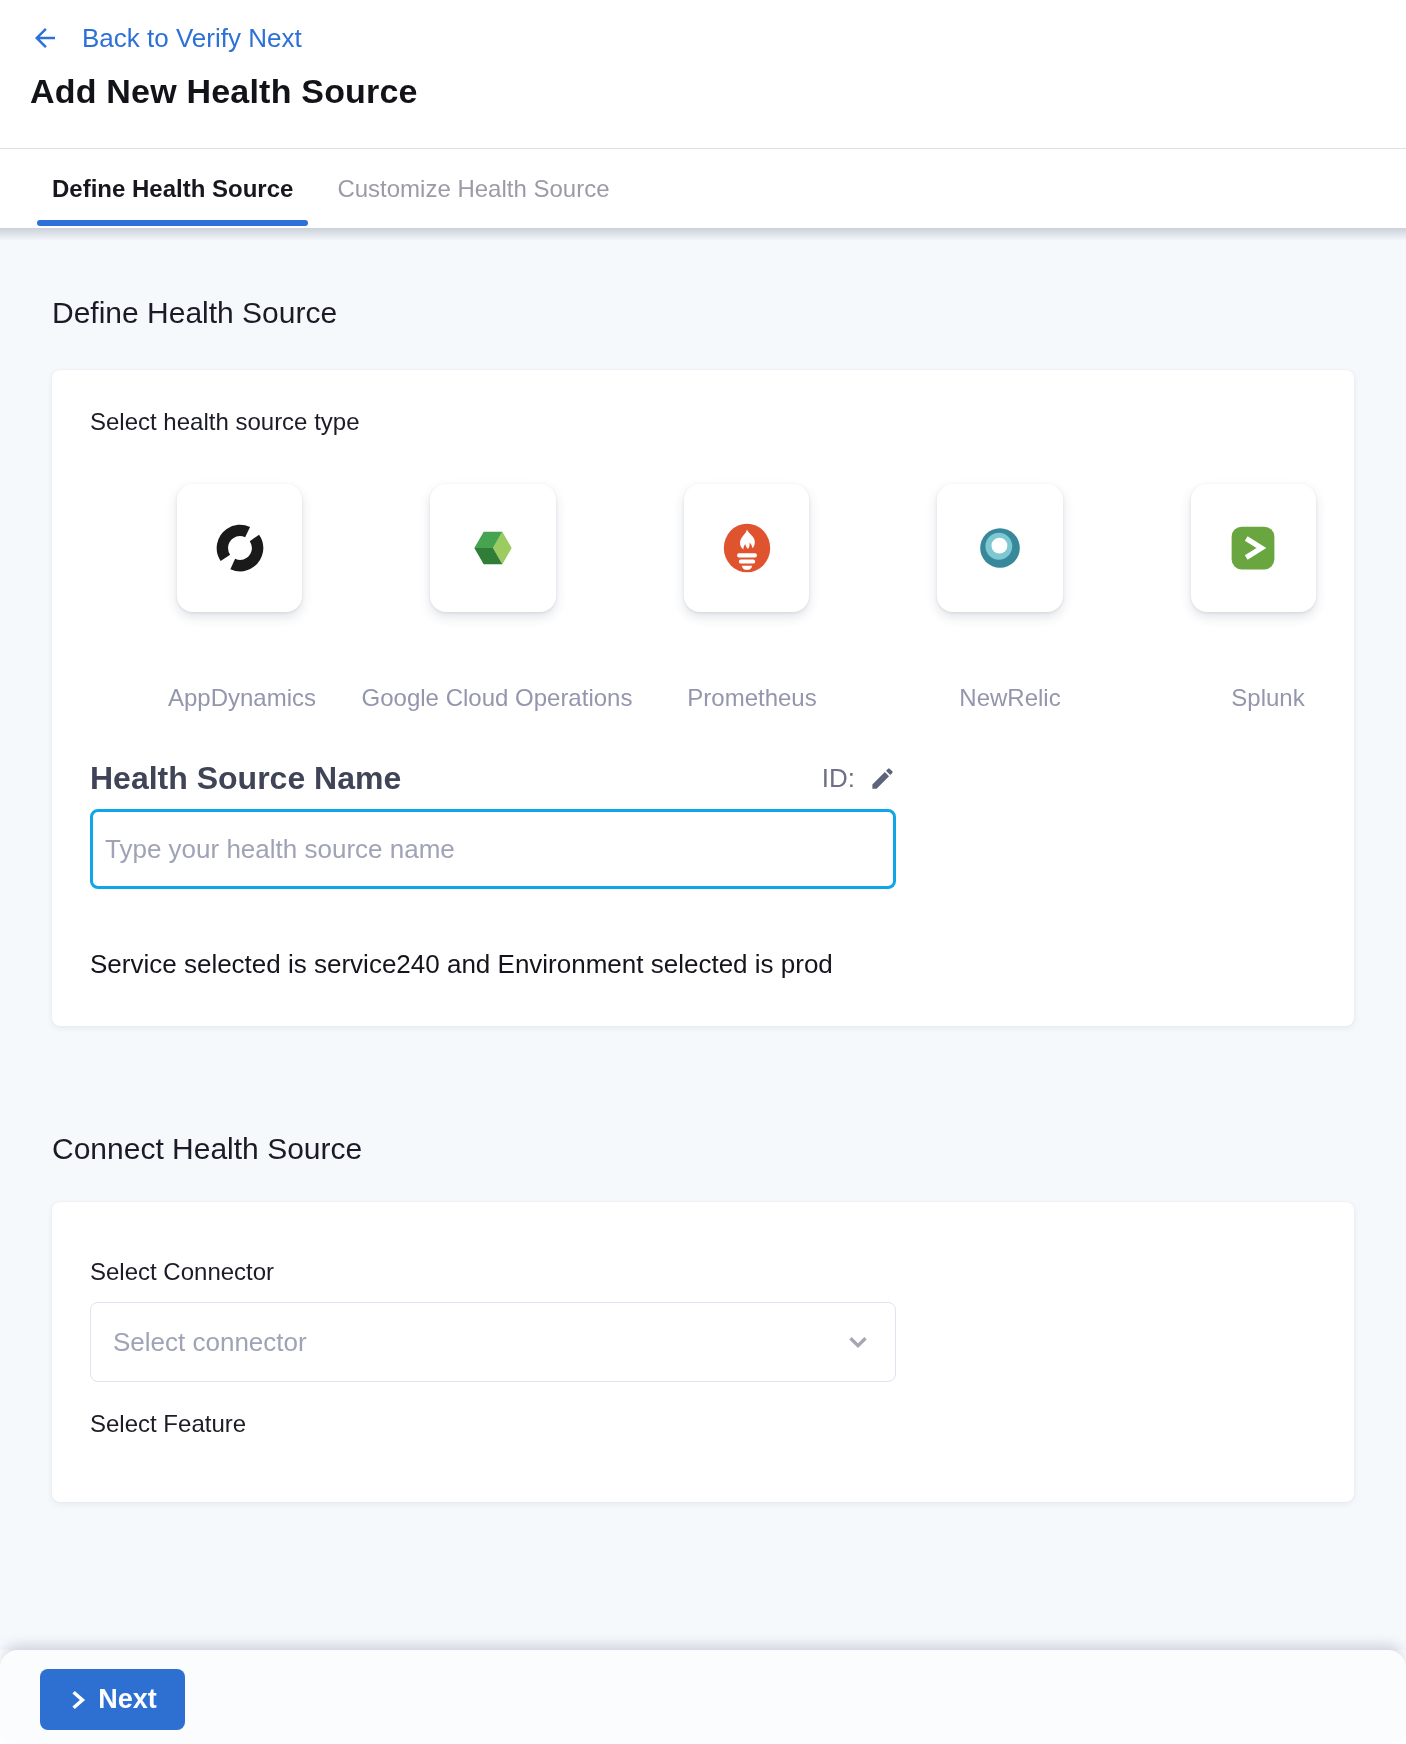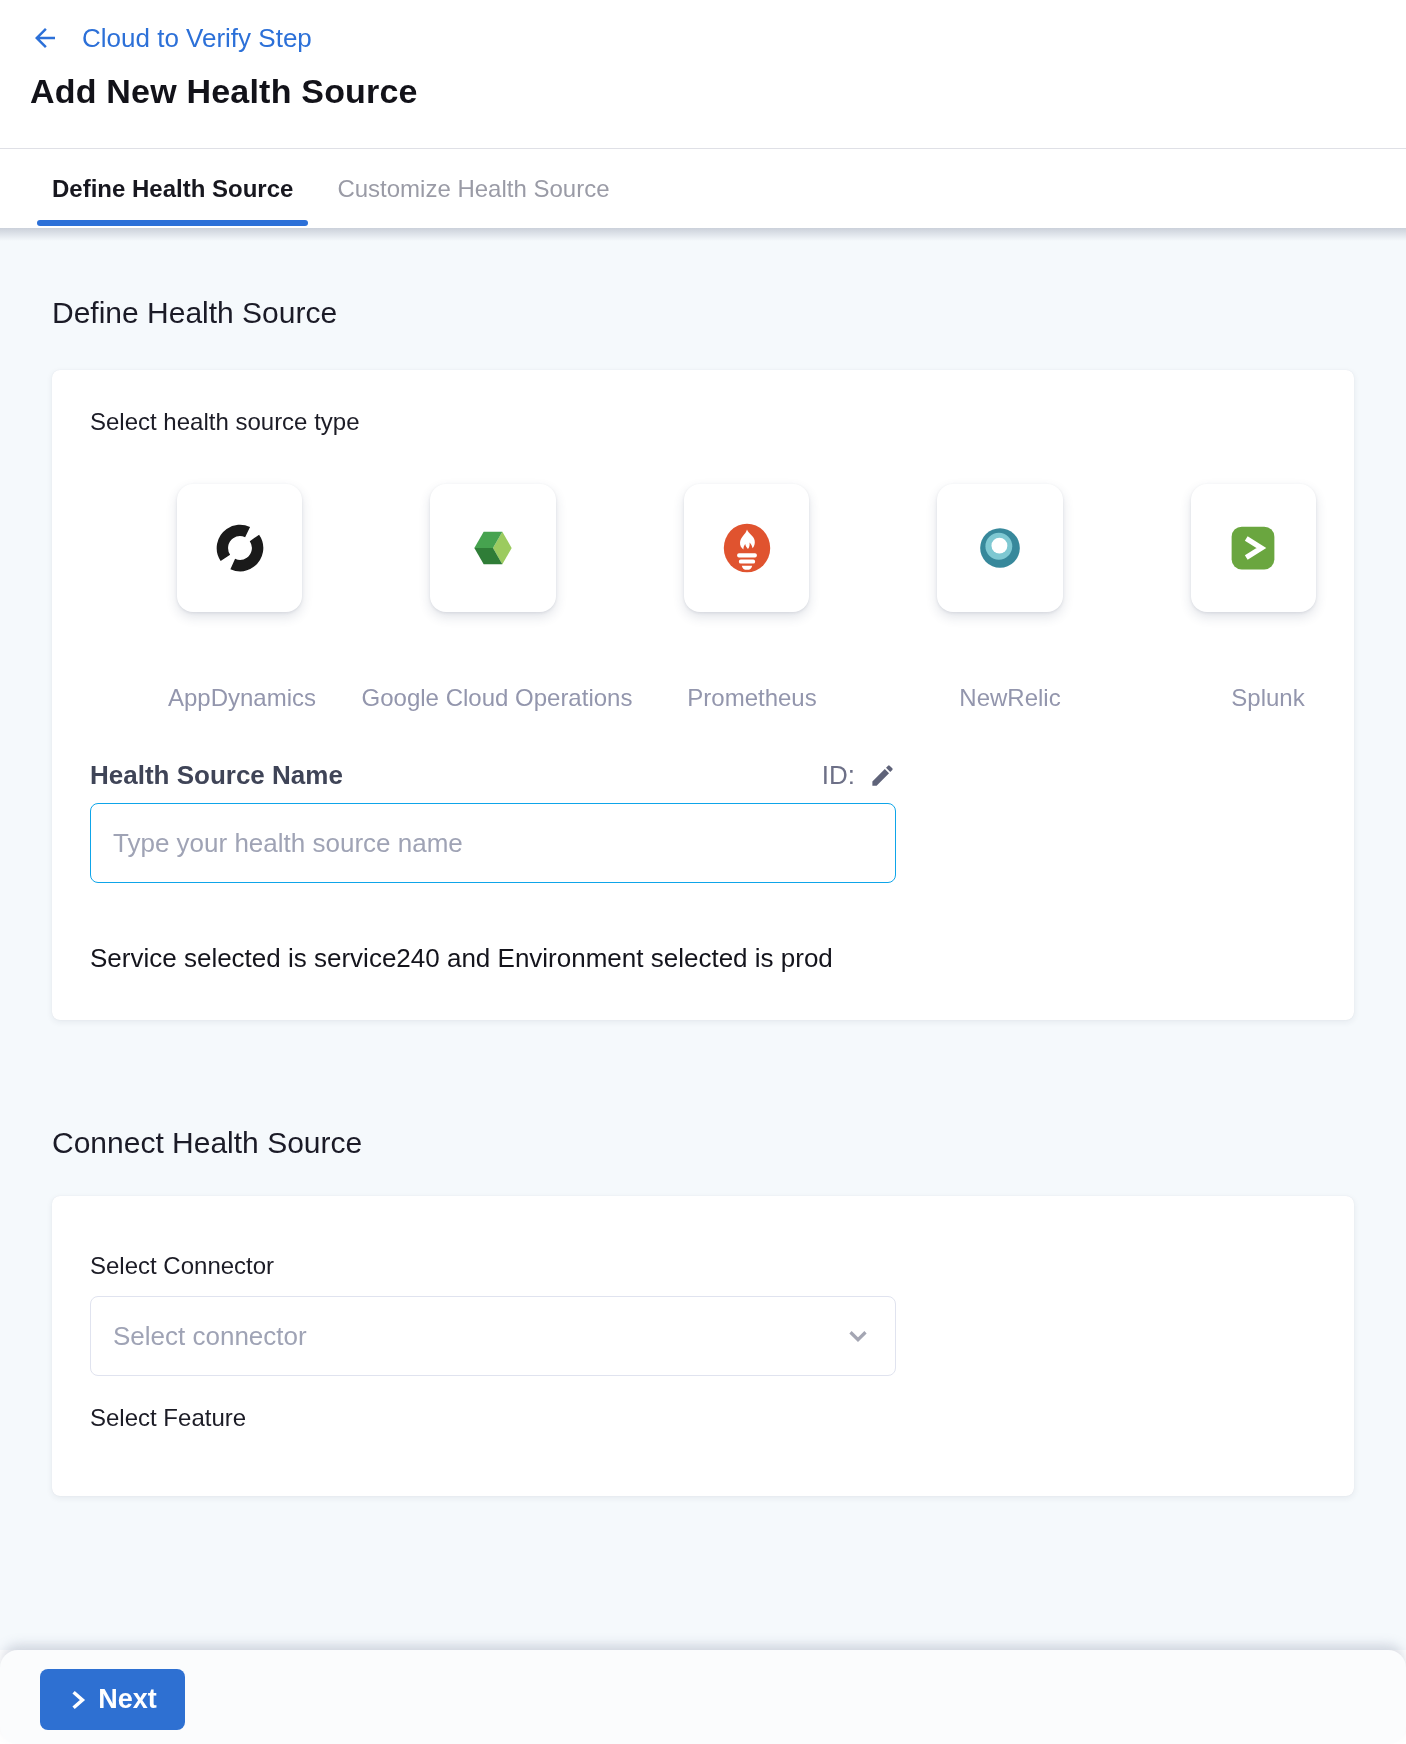--- a/index.html
+++ b/index.html
@@ -58,28 +58,28 @@
   .tile + .tile { margin-left:128px; }
   .tile:first-child { margin-left:87px; }
   .labels-row { position:relative; height:30px; margin-top:72px; }
   .source-label {
     position:absolute; transform:translateX(-50%); white-space:nowrap;
     font-size:24px; color:#9396ad; top:0;
   }
 
   
   .name-row { width:806px; margin-top:46px; display:flex; justify-content:space-between; align-items:center; }
-  .hsn-label { font-size:26px; font-weight:700; color:#3f4457; }
+  .hsn-label { font-size:32px; font-weight:700; color:#3f4457; }
   .id-wrap { display:flex; align-items:center; gap:14px; }
   .id-label { font-size:26px; color:#6d7087; }
   .edit-btn { background:none; border:none; padding:0; cursor:pointer; display:flex; }
 
   .text-input {
-    margin-top:12px; width:806px; height:80px; border:1px solid #0ea5e9; border-radius:8px;
-    font-size:26px; color:#1c1c26; padding:0 22px; outline:none; background:#fff;
+    margin-top:12px; width:806px; height:80px; border:3px solid #0ea5e9; border-radius:8px;
+    font-size:26px; color:#1c1c26; padding:0 12px; outline:none; background:#fff;
     font-family:"Liberation Sans","DejaVu Sans",sans-serif;
   }
   .text-input::placeholder { color:#9fa3b5; }
 
   .service-note { margin-top:60px; font-size:26px; color:#14141c; }
 
   
   .dropdown {
     margin-top:16px; width:806px; height:80px; background:#fff;
     border:1px solid #e0e3ef; border-radius:8px;
@@ -106,21 +106,21 @@
 </head>
 <body>
 
 <div class="header">
   <div class="back-row">
     <span style="display:flex;">
       <svg width="30" height="30" viewBox="0 0 24 24">
           <path fill="#2c70d8" d="M20 11H7.83l5.59-5.59L12 4l-8 8 8 8 1.41-1.41L7.83 13H20v-2z"></path>
         </svg>
     </span>
-    <span class="back-link">Cloud to Verify Step</span>
+    <span class="back-link">Back to Verify Next</span>
   </div>
   <h1 class="page-title">Add New Health Source</h1>
 </div>
 
 <div class="tabbar">
   <div class="tab active">
     <span>Define Health Source</span>
     <span class="tab-underline"></span>
   </div>
   <div class="tab">

